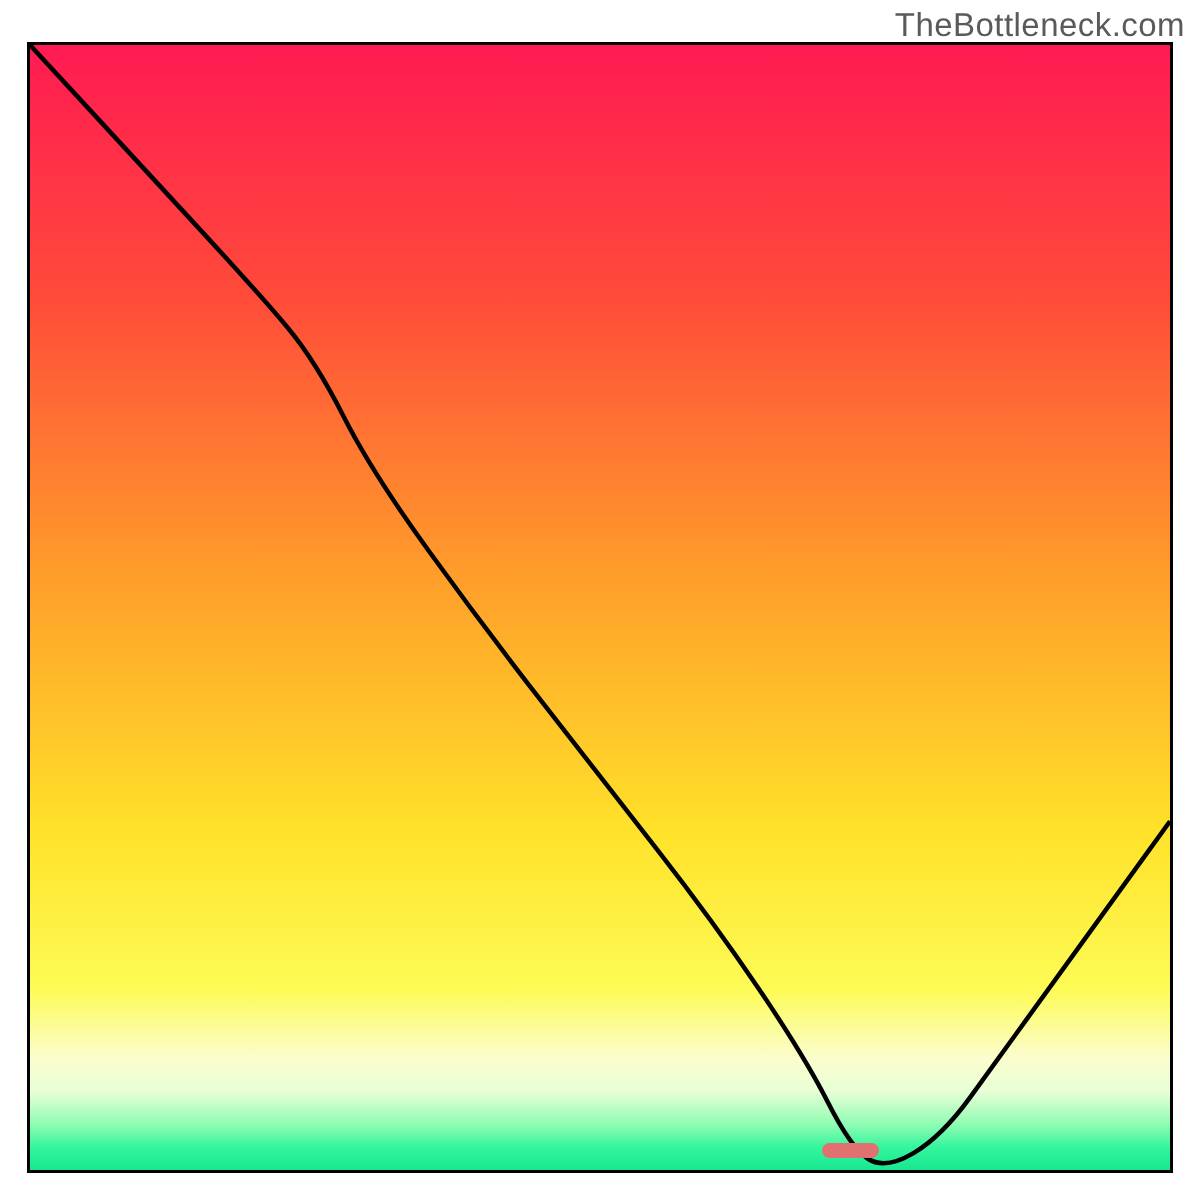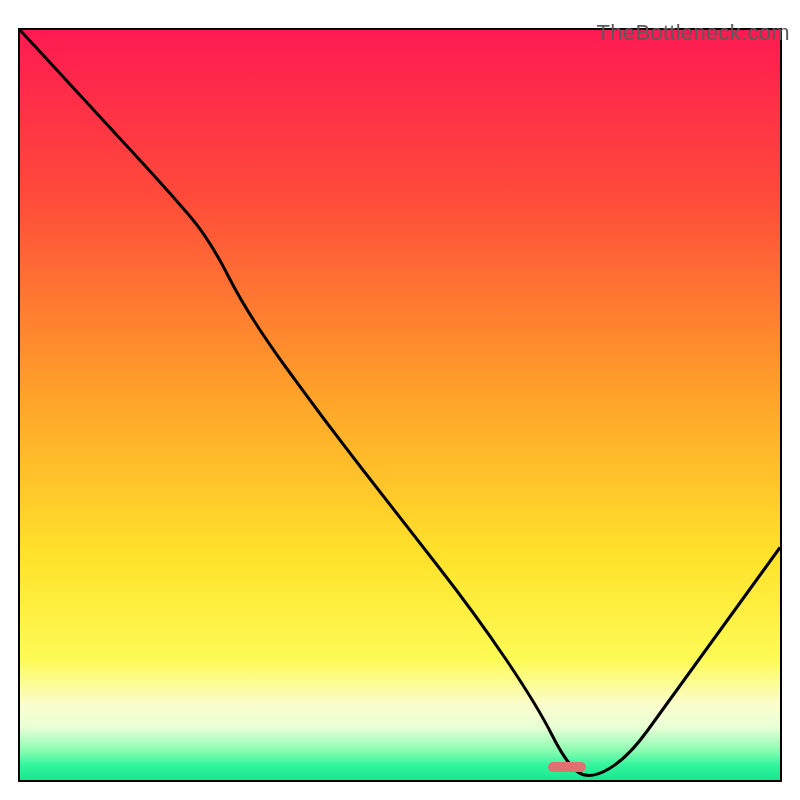--- a/index.html
+++ b/index.html
@@ -7,21 +7,21 @@
     padding: 0;
     width: 800px;
     height: 800px;
     background: #ffffff;
     font-family: Arial, Helvetica, sans-serif;
     overflow: hidden;
   }
 
   .watermark {
     position: absolute;
-    top: 20px;
+    top: 4px;
     right: 10px;
     color: #5a5a5a;
     font-size: 22px;
     font-weight: 500;
     letter-spacing: 0.3px;
     z-index: 30;
   }
 
   .plot-frame {
     position: absolute;

